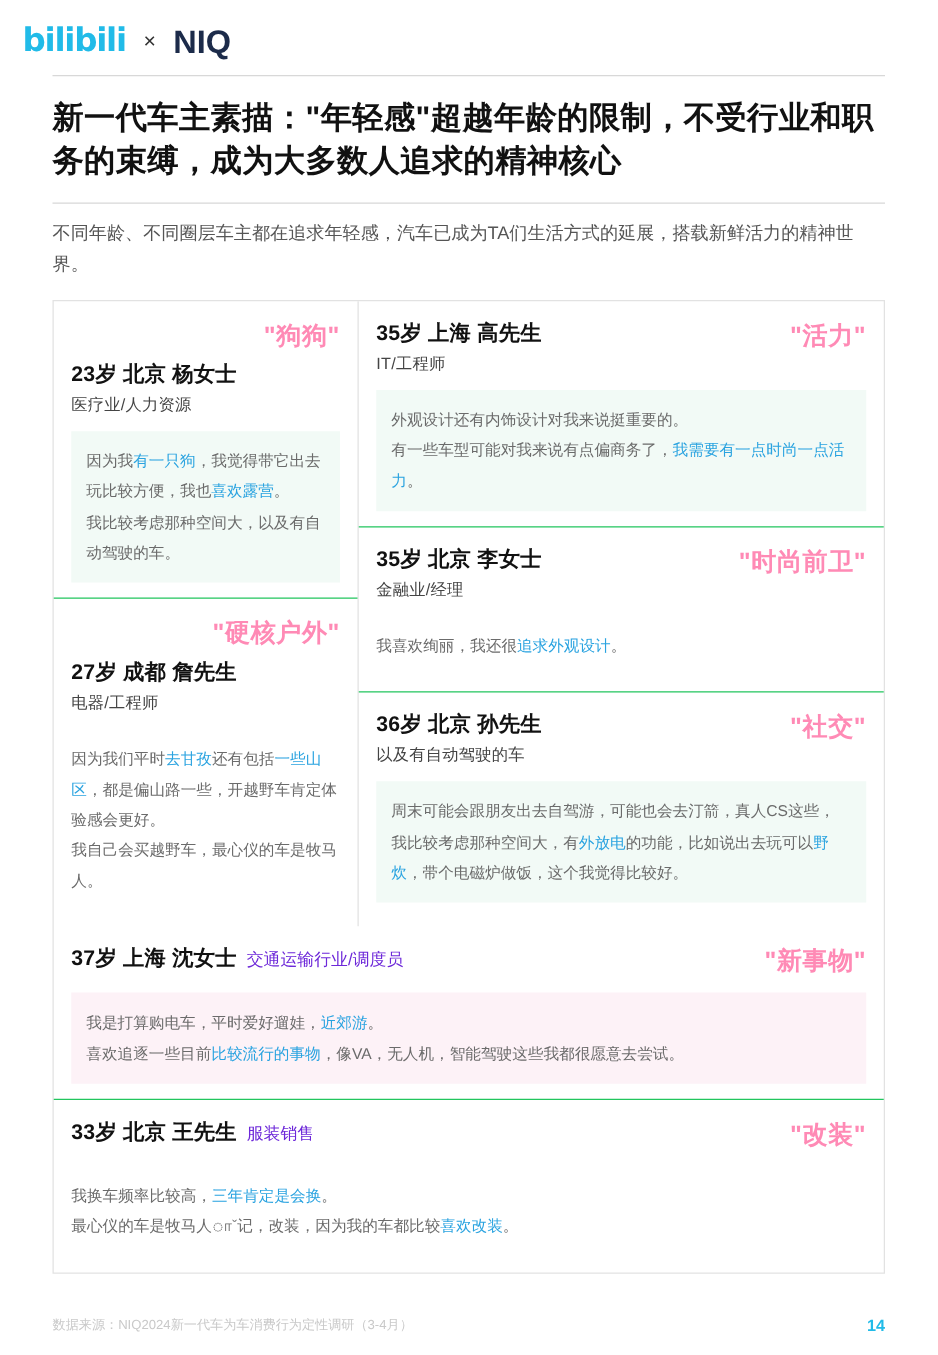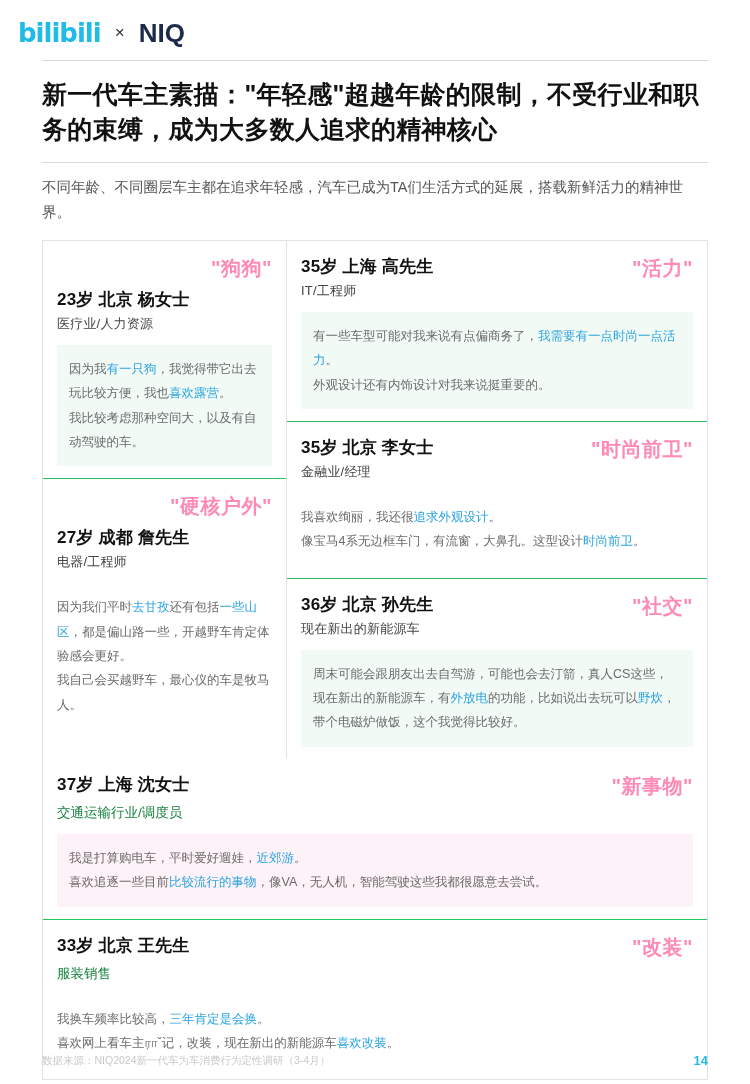--- a/index.html
+++ b/index.html
@@ -91,37 +91,36 @@
     padding: 14px 14px 12px 14px;
     position: relative;
   }
   .cell + .cell { border-top: 1px solid #22c55e; }
 
   .person-line {
     display: flex;
     align-items: baseline;
     gap: 8px;
     flex-wrap: wrap;
-    flex-direction: column;
   }
   .person {
     font-size: 17px;
     font-weight: bold;
     color: #111;
     letter-spacing: 0.2px;
   }
   .job {
     font-size: 13px;
     color: #444;
     margin-top: 4px;
     letter-spacing: 0.2px;
   }
   .job-inline {
     font-size: 13.5px;
-    color: #15803d;
+    color: #6d28d9;
   }
 
   .tag {
     font-size: 20px;
     font-weight: bold;
     color: #ff8ab5;
     letter-spacing: 0.5px;
     white-space: nowrap;
   }
 
@@ -150,21 +149,20 @@
     text-align: right;
     margin-bottom: 6px;
   }
 
   
   .footer {
     position: absolute;
     left: 42px; right: 42px; bottom: 16px;
     display: flex;
     justify-content: space-between;
-    align-items: flex-end;
   }
   .source {
     font-size: 10.5px;
     color: #c9c9c9;
   }
   .pageno {
     font-size: 13px;
     color: #21bbe8;
     font-weight: bold;
   }
@@ -228,57 +226,54 @@
 
         <div class="cell">
           <div class="cell-head">
             <div>
               <div class="person">35岁 上海 高先生</div>
               <div class="job">IT/工程师</div>
             </div>
             <span class="tag">"活力"</span>
           </div>
           <div class="quote">
+            <div><span>外观设计还有内饰设计对我来说挺重要的。</span></div>
             <div>
               <span>有一些车型可能对我来说有点偏商务了，</span><span class="hl">我需要有一点时尚一点活力</span><span>。</span>
             </div>
-            <div><span>外观设计还有内饰设计对我来说挺重要的。</span></div>
           </div>
         </div>
 
         <div class="cell">
           <div class="cell-head">
             <div>
               <div class="person">35岁 北京 李女士</div>
               <div class="job">金融业/经理</div>
             </div>
             <span class="tag">"时尚前卫"</span>
           </div>
           <div class="quote plain">
             <div>
               <span>我喜欢绚丽，我还很</span><span class="hl">追求外观设计</span><span>。</span>
             </div>
-            <div>
-              <span>像宝马4系无边框车门，有流窗，大鼻孔。这型设计</span><span class="hl">时尚前卫</span><span>。</span>
-            </div>
           </div>
         </div>
 
         <div class="cell">
           <div class="cell-head">
             <div>
               <div class="person">36岁 北京 孙先生</div>
-              <div class="job">现在新出的新能源车</div>
+              <div class="job">以及有自动驾驶的车</div>
             </div>
             <span class="tag">"社交"</span>
           </div>
           <div class="quote">
             <div><span>周末可能会跟朋友出去自驾游，可能也会去汀箭，真人CS这些，</span></div>
             <div>
-              <span>现在新出的新能源车，有</span><span class="hl">外放电</span><span>的功能，比如说出去玩可以</span><span class="hl">野炊</span><span>，带个电磁炉做饭，这个我觉得比较好。</span>
+              <span>我比较考虑那种空间大，有</span><span class="hl">外放电</span><span>的功能，比如说出去玩可以</span><span class="hl">野炊</span><span>，带个电磁炉做饭，这个我觉得比较好。</span>
             </div>
           </div>
         </div>
 
       </div>
     </div>
 
     <div class="cell">
       <div class="cell-head">
         <div class="person-line">
@@ -303,21 +298,21 @@
           <span class="person">33岁 北京 王先生</span>
           <span class="job-inline">服装销售</span>
         </div>
         <span class="tag">"改装"</span>
       </div>
       <div class="quote plain">
         <div>
           <span>我换车频率比较高，</span><span class="hl">三年肯定是会换</span><span>。</span>
         </div>
         <div>
-          <span>喜欢网上看车主ராˇ记，改装，现在新出的新能源车</span><span class="hl">喜欢改装</span><span>。</span>
+          <span>最心仪的车是牧马人ாˇ记，改装，因为我的车都比较</span><span class="hl">喜欢改装</span><span>。</span>
         </div>
       </div>
     </div>
 
   </div>
 
   <div class="footer">
     <span class="source">数据来源：NIQ2024新一代车为车消费行为定性调研（3-4月）</span>
     <span class="pageno">14</span>
   </div>

